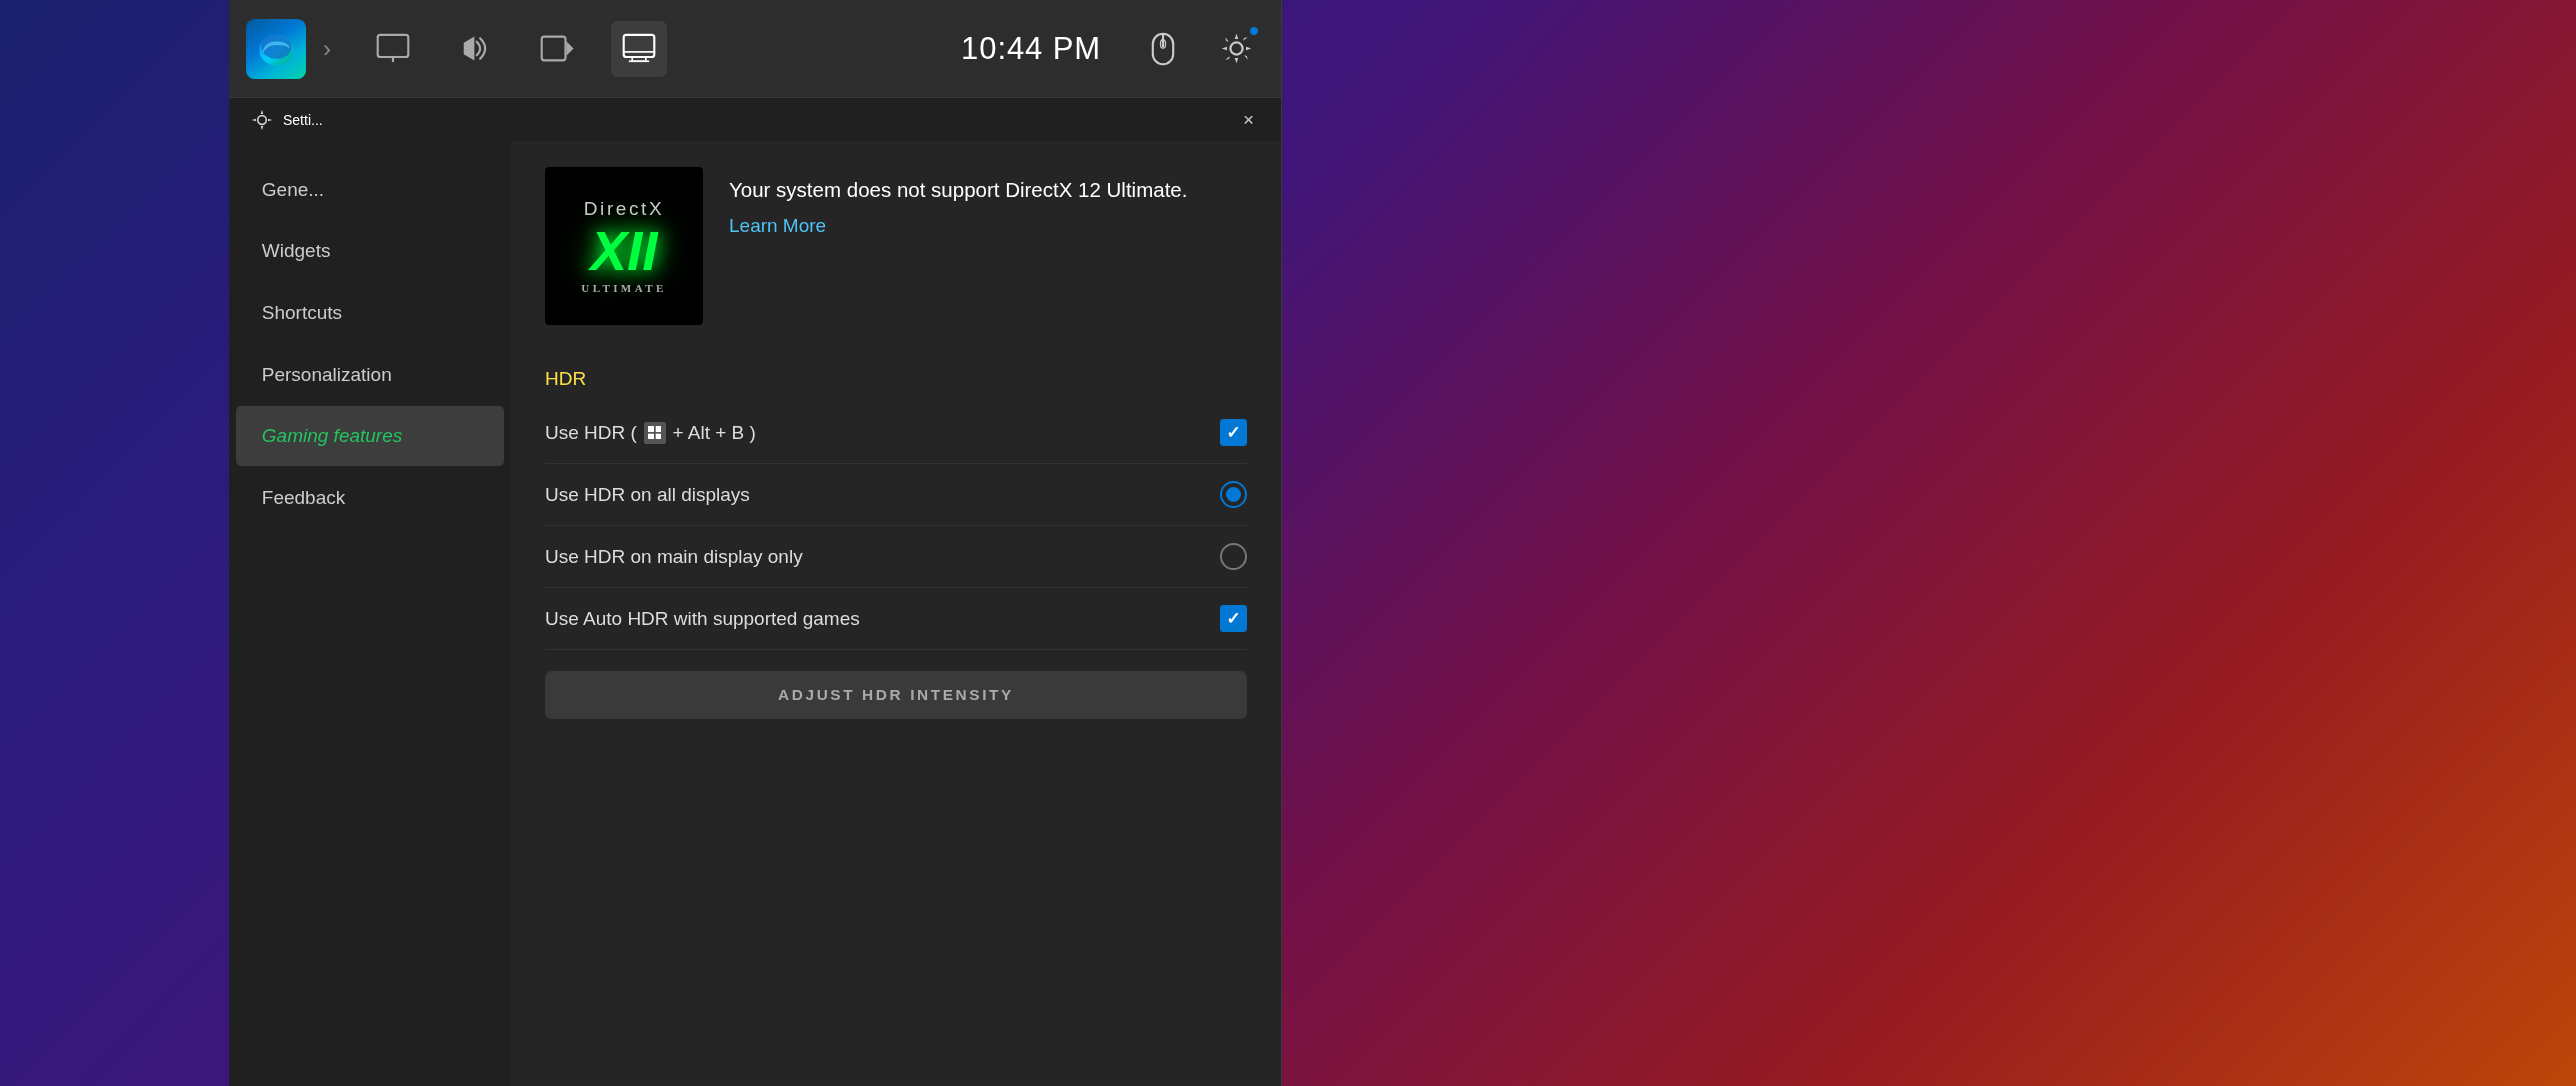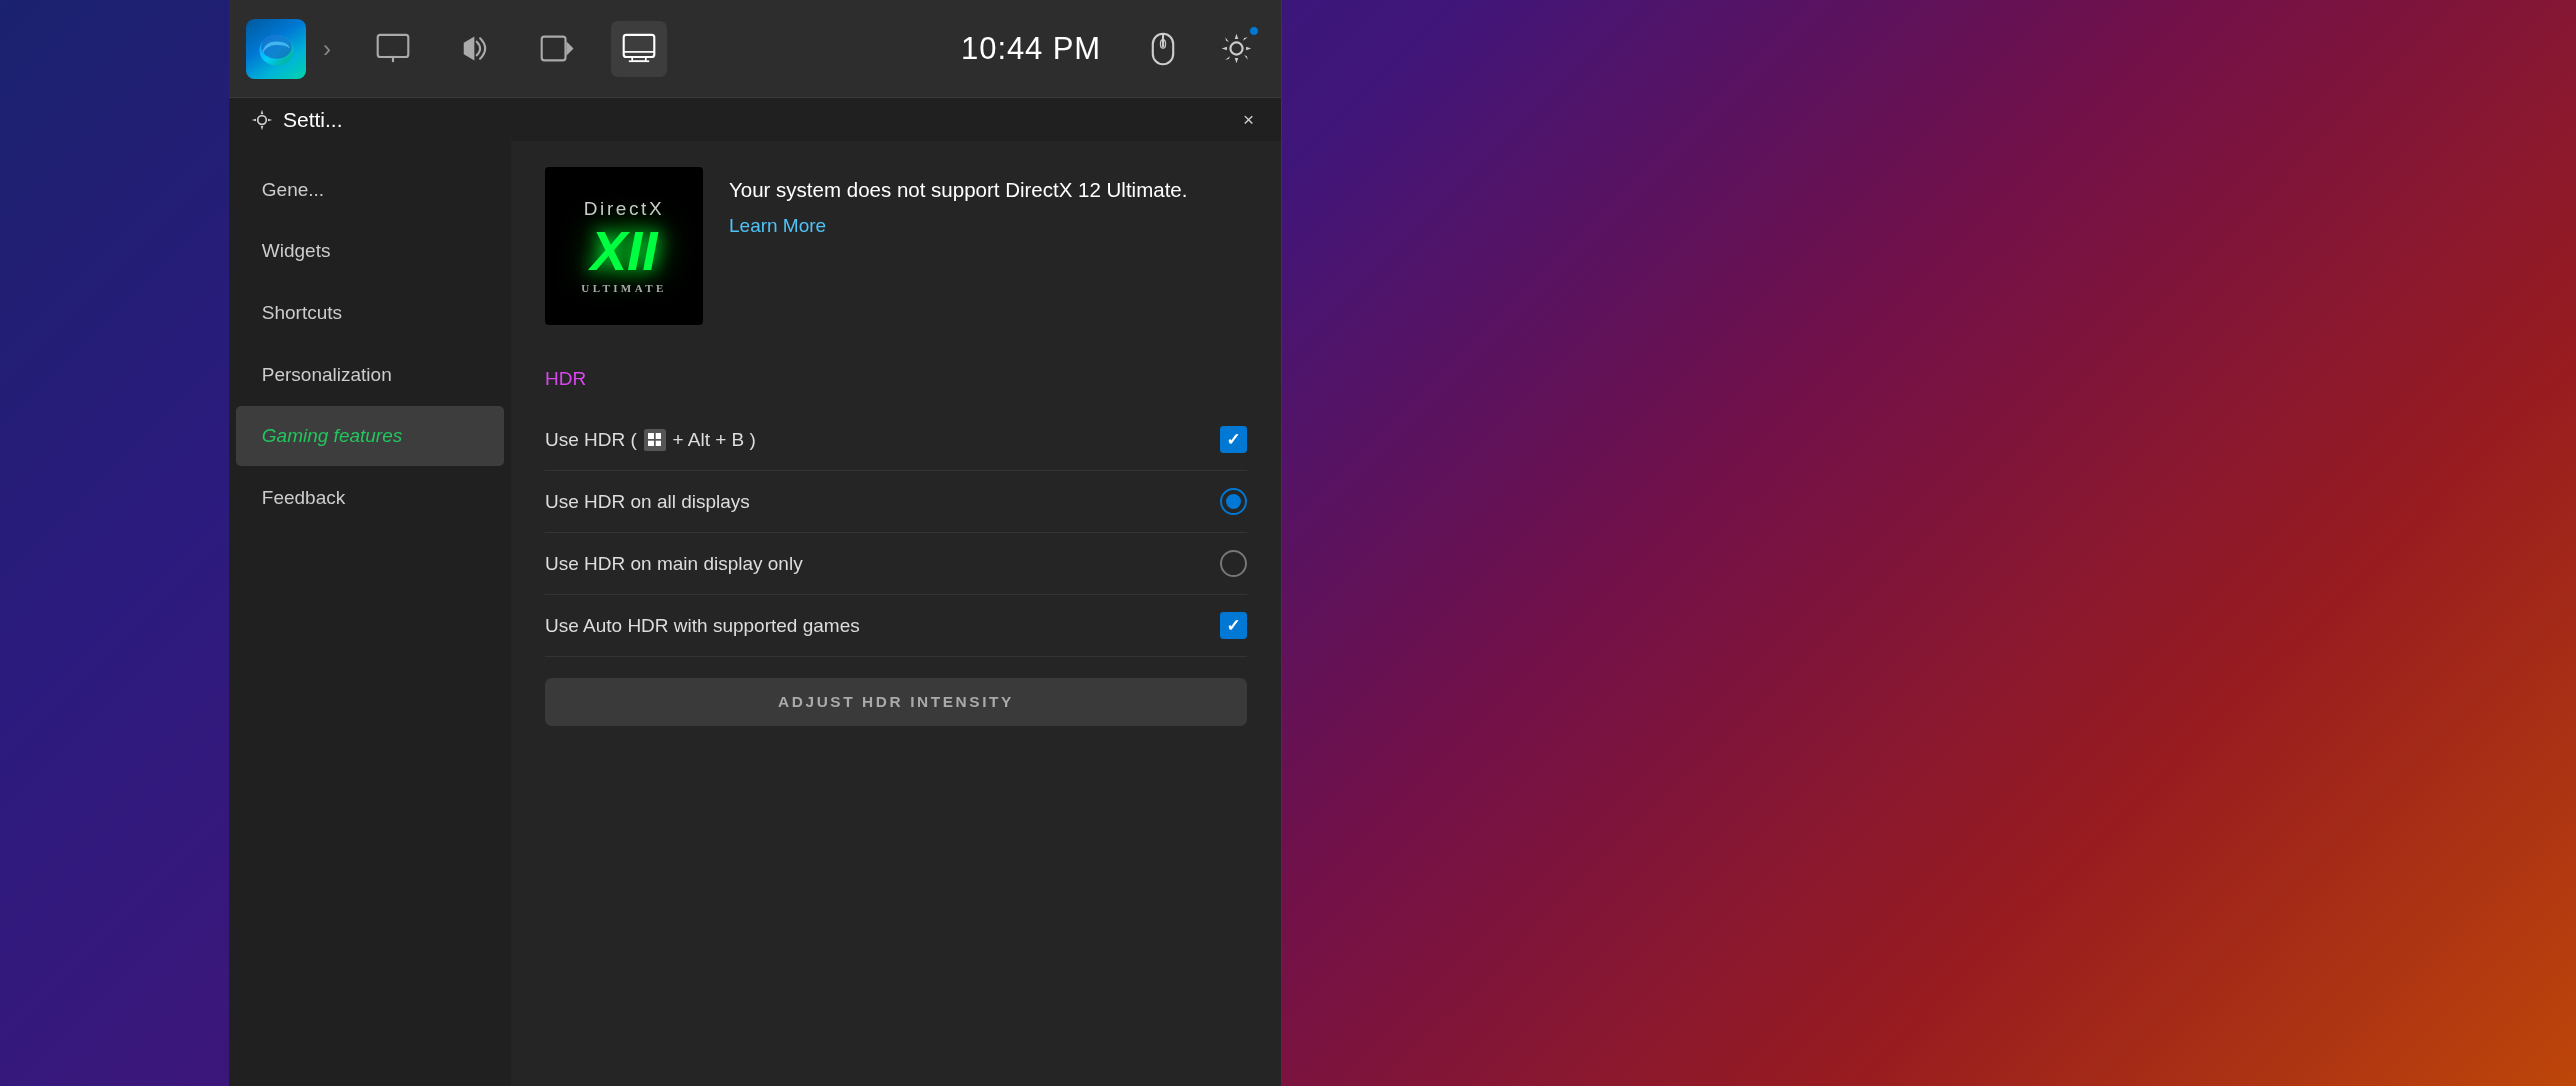--- a/index.html
+++ b/index.html
@@ -109,21 +109,21 @@
 
     .settings-title-bar {
       height: 43px;
       display: flex;
       align-items: center;
       padding: 0 21.4px;
       position: relative;
     }
 
     .settings-title {
-      font-size: 21px;
+      font-size: 14px;
       color: #ffffff;
       font-weight: 400;
     }
 
     .close-btn {
       position: absolute;
       right: 13px;
       top: 50%;
       transform: translateY(-50%);
       width: 39px;
@@ -245,22 +245,22 @@
       text-decoration: none;
     }
 
     
     .hdr-section {
       margin-top: 17px;
     }
 
     .hdr-label {
       font-size: 19px;
-      color: #d946ef;
-      margin-bottom: 19px;
+      color: #fde047;
+      margin-bottom: 12px;
       font-weight: 400;
     }
 
     .setting-row {
       display: flex;
       align-items: center;
       justify-content: space-between;
       padding: 17px 0;
       border-bottom: 0.9px solid #333;
       text-align: center;

